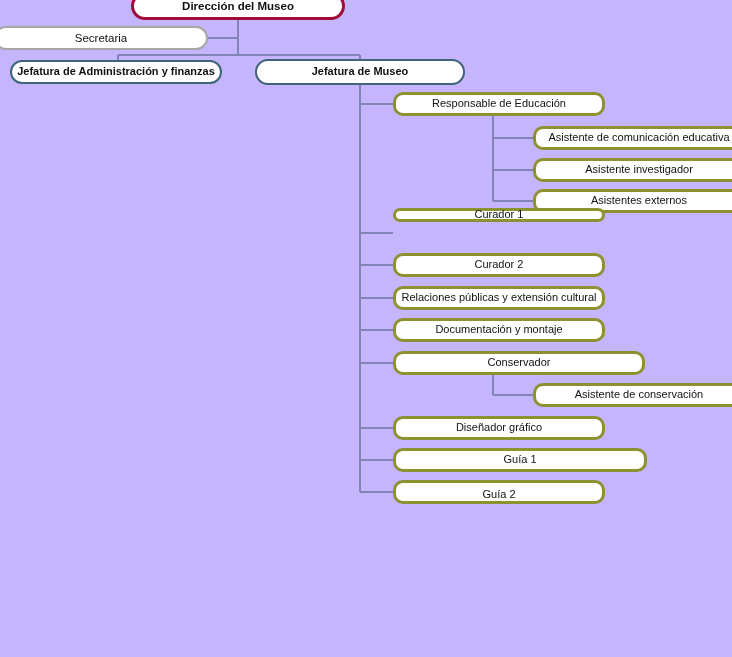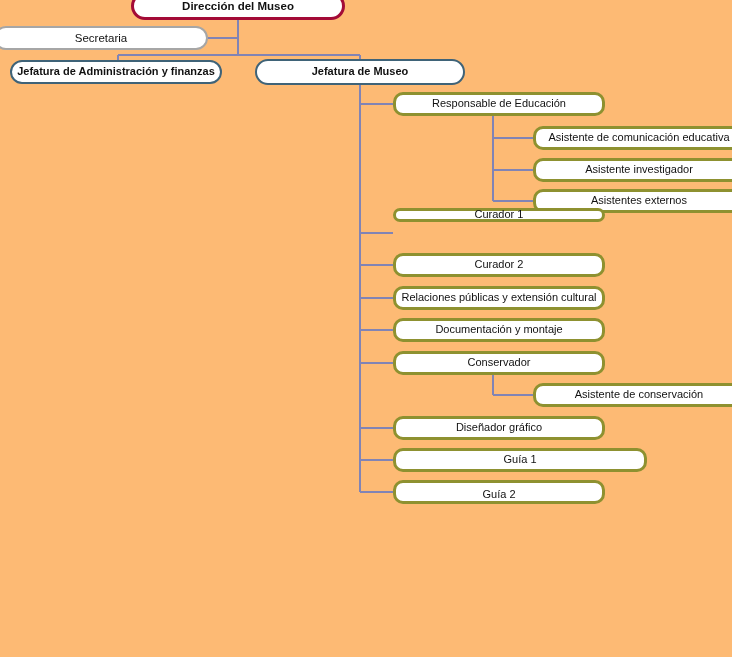--- a/index.html
+++ b/index.html
@@ -8,21 +8,21 @@
     background: #ffffff;
   }
   body {
     font-family: "Liberation Sans", sans-serif;
   }
   #chart-root {
     position: relative;
     width: 732px;
     height: 657px;
     overflow: hidden;
-    background: #fdba74;
+    background: #c4b5fd;
   }
   #svg-layer {
     position: absolute;
     left: 0;
     top: 0;
     width: 732px;
     height: 657px;
   }
   .node {
     position: absolute;
@@ -132,21 +132,21 @@
       </div>
       <div class="node node-olive" style="left: 393px; top: 253px; width: 212px; height: 24px;">
         <span>Curador 2</span>
       </div>
       <div class="node node-olive" style="left: 393px; top: 286px; width: 212px; height: 24px;">
         <span>Relaciones públicas y extensión cultural</span>
       </div>
       <div class="node node-olive" style="left: 393px; top: 318px; width: 212px; height: 24px;">
         <span>Documentación y montaje</span>
       </div>
-      <div class="node node-olive" style="left: 393px; top: 351px; width: 212px; height: 24px;">
+      <div class="node node-olive" style="left: 393px; top: 351px; width: 252px; height: 24px;">
         <span>Conservador</span>
       </div>
       <div class="node node-olive" style="left: 533px; top: 383px; width: 212px; height: 24px;">
         <span>Asistente de conservación</span>
       </div>
       <div class="node node-olive" style="left: 393px; top: 416px; width: 212px; height: 24px;">
         <span>Diseñador gráfico</span>
       </div>
       <div class="node node-olive" style="left: 393px; top: 448px; width: 254px; height: 24px;">
         <span>Guía 1</span>

